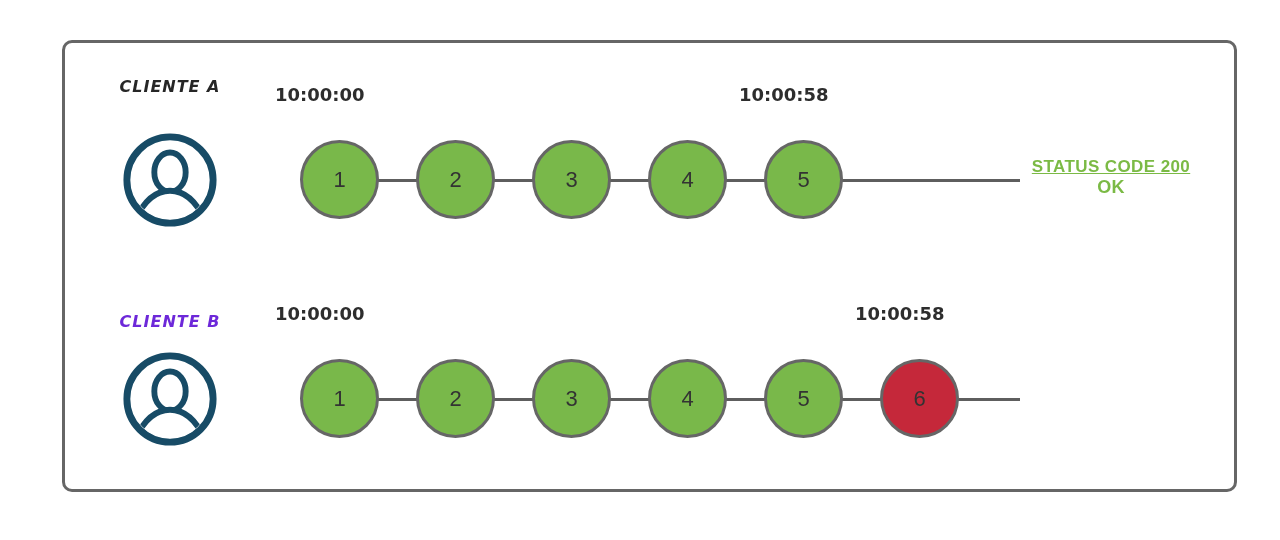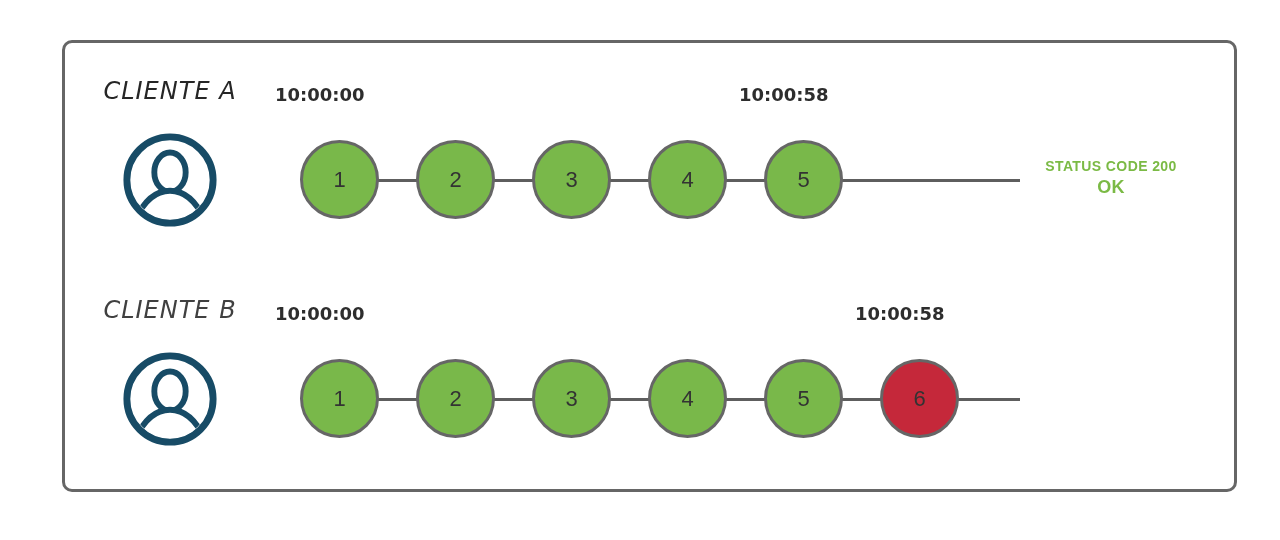--- a/index.html
+++ b/index.html
@@ -7,35 +7,35 @@
     width:1280px;height:540px;background:#ffffff;position:relative;overflow:hidden;
     font-family:"Liberation Sans",sans-serif;
   }
   #canvas{position:absolute;inset:0;}
   .frame{
     position:absolute;left:62px;top:40px;width:1175px;height:452px;
     border:3px solid #666666;border-radius:10px;background:#ffffff;box-sizing:border-box;
   }
   .abs{position:absolute;}
   .client-label{
-    font-family:"DejaVu Sans",sans-serif;font-style:italic;font-weight:normal;
-    font-size:24px;letter-spacing:1px;text-align:center;width:150px;white-space:nowrap;
+    font-family:"DejaVu Sans",sans-serif;font-style:italic;font-weight:bold;
+    font-size:16px;letter-spacing:1px;text-align:center;width:150px;white-space:nowrap;
   }
   .timestamp{
     font-weight:bold;font-size:18px;text-align:left;width:130px;
     font-family:"DejaVu Sans",sans-serif;
   }
   .timeline-line{height:3px;}
   .request-circle{
     width:73px;height:73px;border-radius:50%;border:3.5px solid #666666;
     display:flex;align-items:center;justify-content:center;
     font-size:22px;color:#333333;box-sizing:content-box;
   }
   .status-block{width:178px;text-align:center;font-weight:bold;}
-  .status-line1{font-size:14px;letter-spacing:.4px;line-height:23px;white-space:nowrap;}
+  .status-line1{font-size:17px;letter-spacing:.4px;line-height:23px;white-space:nowrap;text-decoration:underline;}
   .status-line2{font-size:18px;letter-spacing:.2px;line-height:19px;white-space:nowrap;}
 </style>
 </head>
 <body>
 
 <div id="canvas">
   <div class="frame"></div>
 <div class="client-label abs" style="left: 95px; top: 77px; color: rgb(38, 38, 38);">CLIENTE A</div>
     <div class="abs" style="left: 121px; top: 131px; width: 98px; height: 98px;"><svg width="98" height="98" viewBox="0 0 100 100">
         <defs>
@@ -54,21 +54,21 @@
     <div class="request-circle abs" style="left: 416px; top: 140px; background: rgb(121, 184, 74); border-color: rgb(102, 102, 102);">2</div>
     <div class="request-circle abs" style="left: 532px; top: 140px; background: rgb(121, 184, 74); border-color: rgb(102, 102, 102);">3</div>
     <div class="request-circle abs" style="left: 648px; top: 140px; background: rgb(121, 184, 74); border-color: rgb(102, 102, 102);">4</div>
     <div class="request-circle abs" style="left: 764px; top: 140px; background: rgb(121, 184, 74); border-color: rgb(102, 102, 102);">5</div>
     <div class="timestamp abs" style="left: 275px; top: 84px; color: rgb(45, 45, 45);">10:00:00</div>
     <div class="timestamp abs" style="left: 739px; top: 84px; color: rgb(45, 45, 45);">10:00:58</div>
     <div class="status-block abs" style="left: 1022px; top: 155px; color: rgb(123, 186, 69);">
       <div class="status-line1">STATUS CODE 200</div>
       <div class="status-line2">OK</div>
     </div>
-    <div class="client-label abs" style="left: 95px; top: 296px; color: #404040;">CLIENTE B</div>
+    <div class="client-label abs" style="left: 95px; top: 312px; color: #6d28d9;">CLIENTE B</div>
     <div class="abs" style="left: 121px; top: 350px; width: 98px; height: 98px;"><svg width="98" height="98" viewBox="0 0 100 100">
         <defs>
           <clipPath id="avclip1">
             <circle cx="50" cy="50" r="40"></circle>
           </clipPath>
         </defs>
         <circle cx="50" cy="50" r="44" fill="#ffffff" stroke="#174b66" stroke-width="7"></circle>
         <g clip-path="url(#avclip1)" stroke="#174b66" stroke-width="6" fill="#ffffff">
           <ellipse cx="50" cy="42" rx="16" ry="20"></ellipse>
           <path d="M12 97 Q26 61 50 61 Q74 61 88 97 Z"></path>

